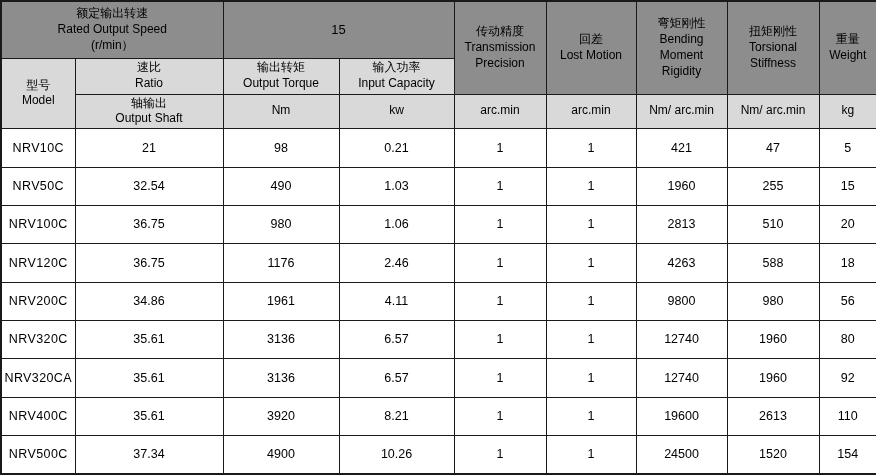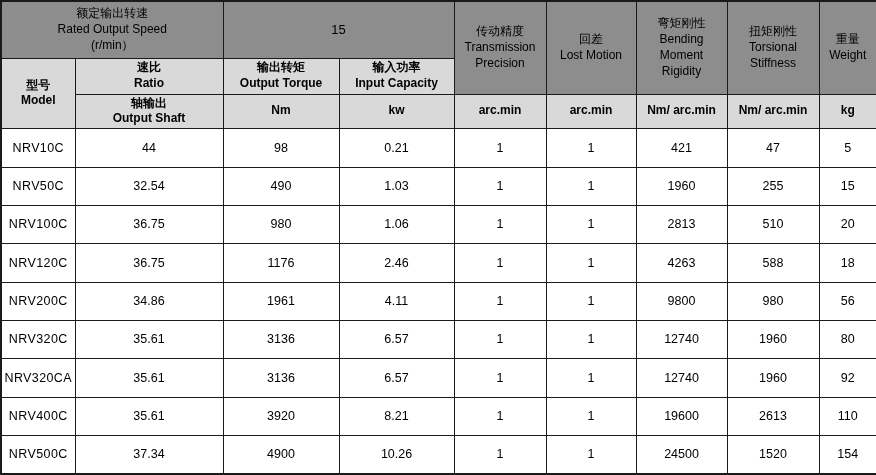--- a/index.html
+++ b/index.html
@@ -26,21 +26,21 @@
     border: 1px solid var(--border, #1a1a1a);
     text-align: center;
     vertical-align: middle;
     padding: 1px 2px;
     font-weight: normal;
     white-space: pre-line;
     line-height: 1.32;
     overflow: hidden;
   }
   th.dark  { background: var(--header-dark-bg, #8d8d8d); }
-  th.light { background: var(--header-light-bg, #d9d9d9); font-weight: bold; }
+  th.light { background: var(--header-light-bg, #d9d9d9); }
   tbody td { background: var(--row-bg, #ffffff); font-size: 12.5px; }
   tr.rA { height: 57px; margin-top: 41px; }
   tr.rB { height: 36px; }
   tr.rC { height: 34px; }
   tbody tr { height: 38px; }
   td.model { letter-spacing: 0.4px; padding: 1px 0; }
   th.speed-val { font-size: 13px; }
 </style>
 </head>
 <body>
@@ -96,21 +96,21 @@
       <th class="light">arc.min</th>
       <th class="light">arc.min</th>
       <th class="light">Nm/ arc.min</th>
       <th class="light">Nm/ arc.min</th>
       <th class="light">kg</th>
     </tr>
   </thead>
   <tbody>
       <tr>
         <td class="model">NRV10C</td>
-        <td>44</td>
+        <td>21</td>
         <td>98</td>
         <td>0.21</td>
         <td>1</td>
         <td>1</td>
         <td>421</td>
         <td>47</td>
         <td>5</td>
       </tr>
       <tr>
         <td class="model">NRV50C</td>

